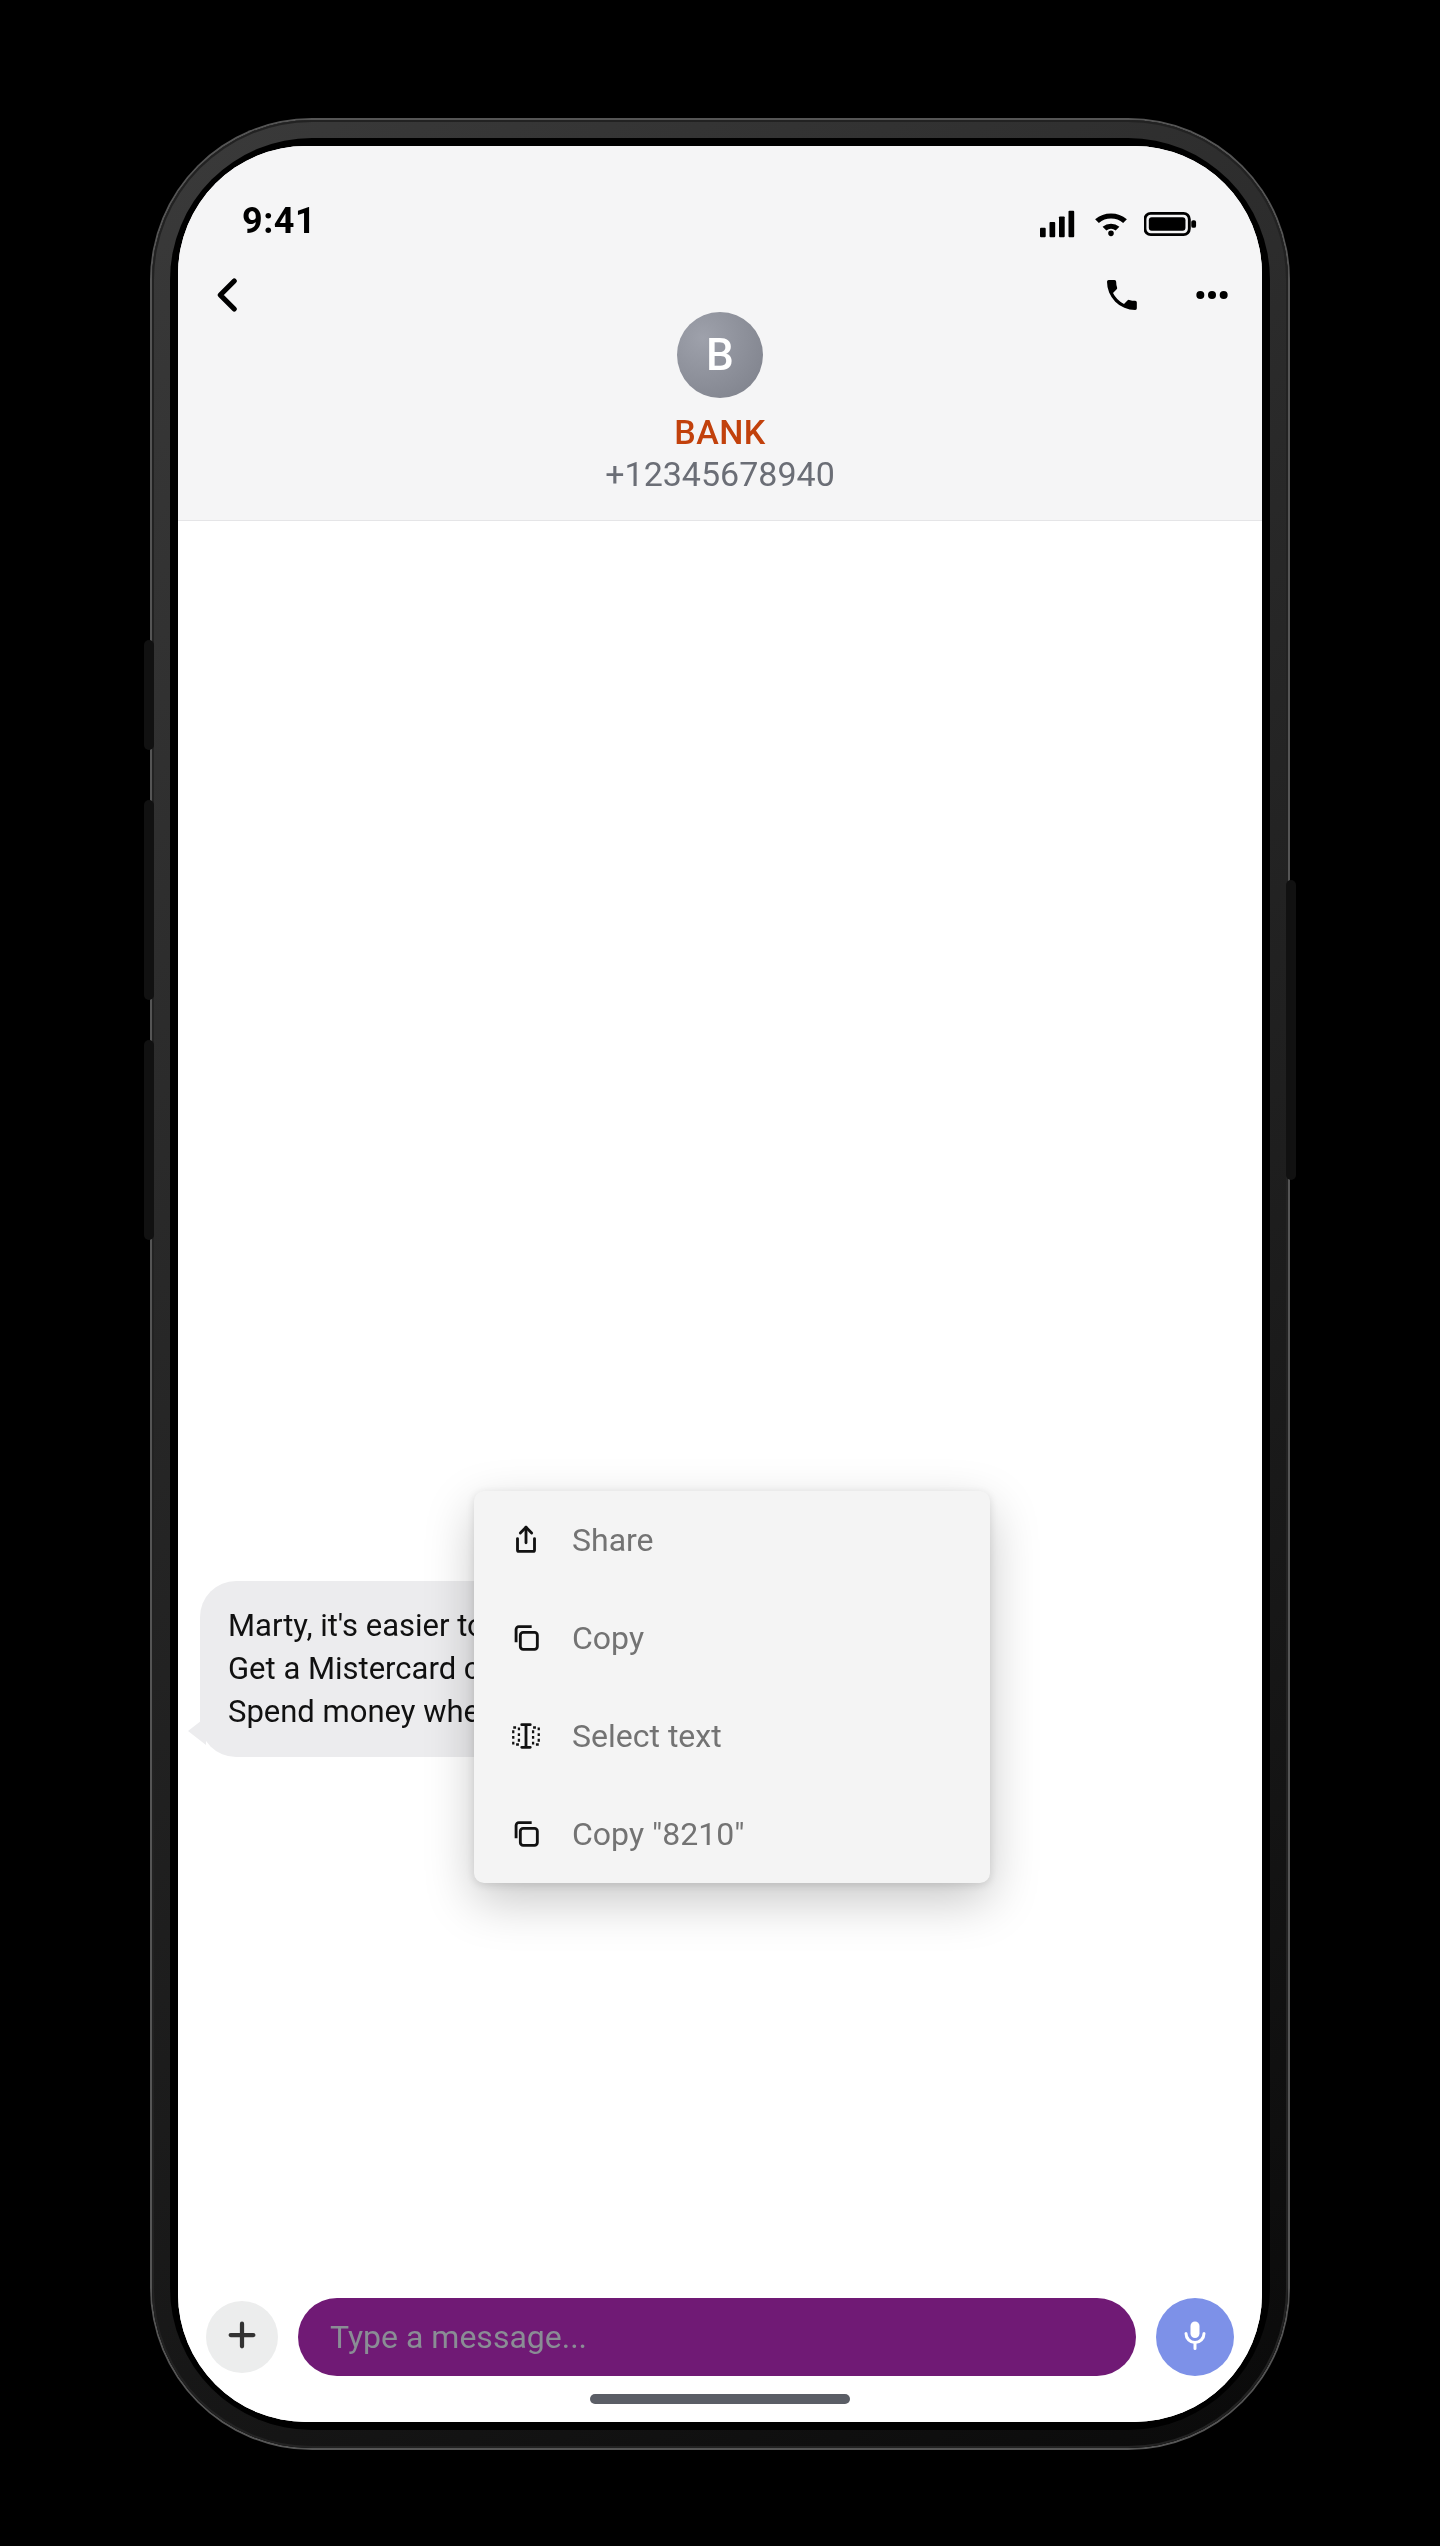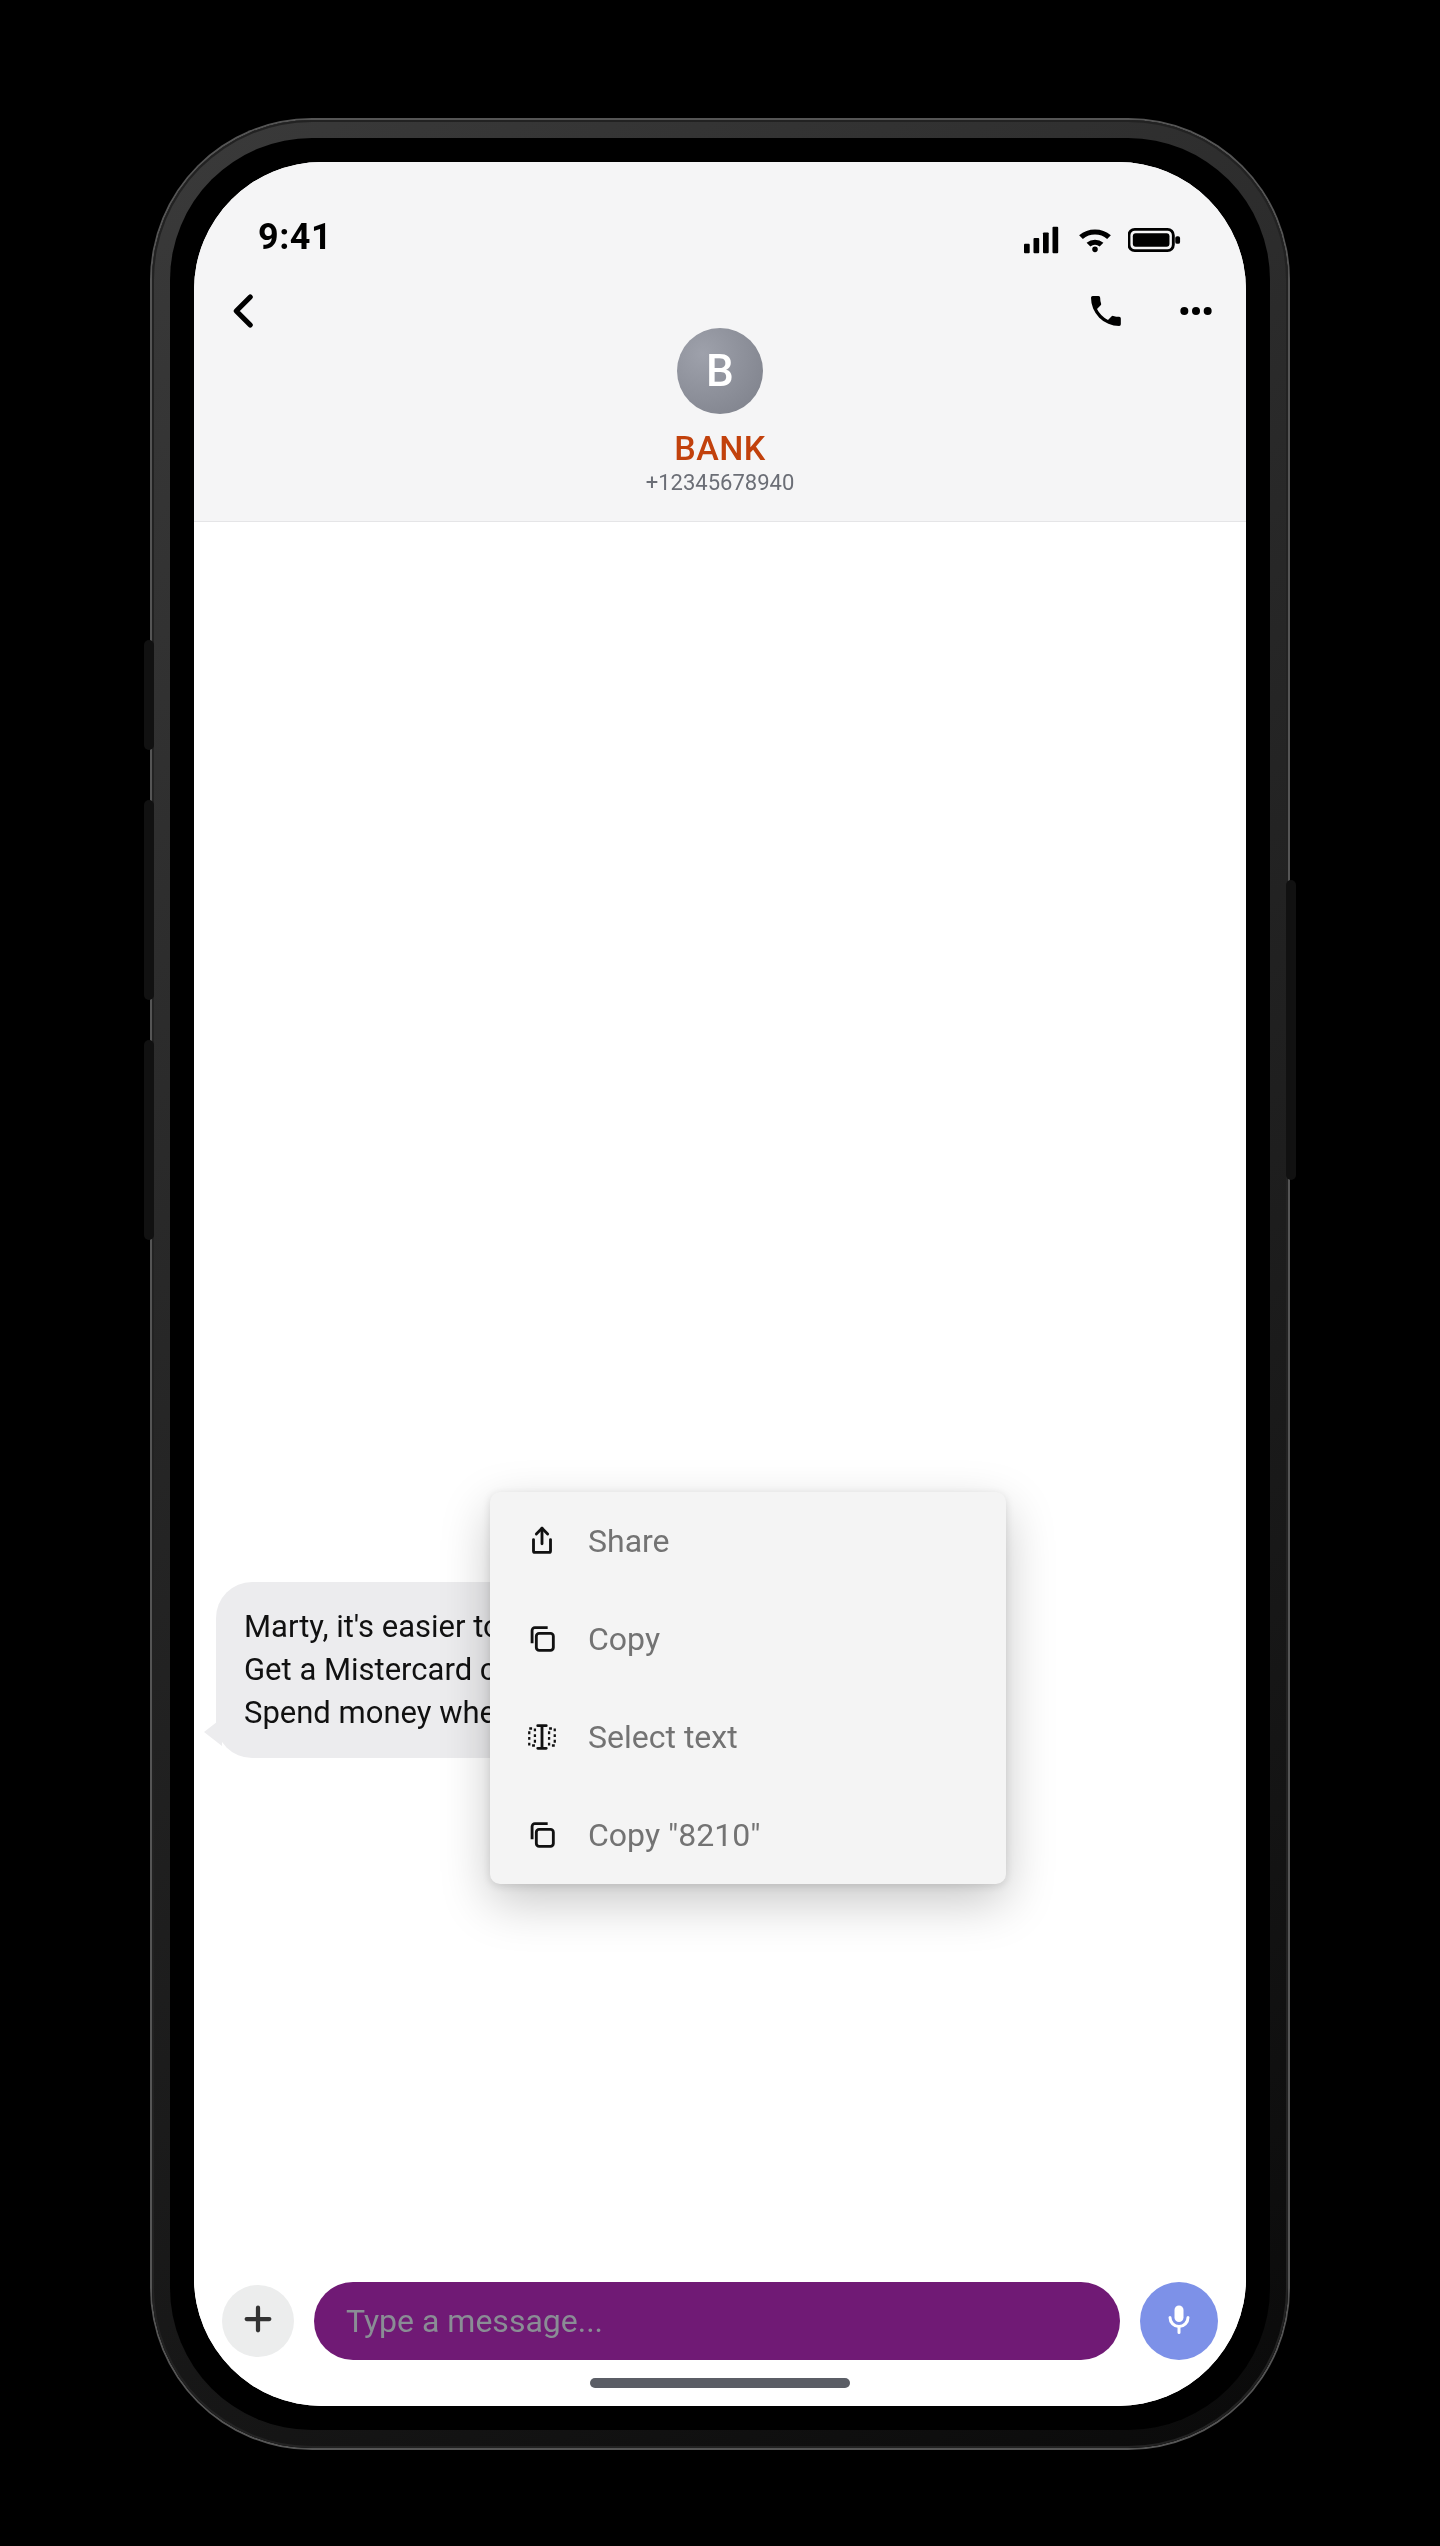--- a/index.html
+++ b/index.html
@@ -18,21 +18,21 @@
     width: 1136px; height: 2328px;
     border-radius: 160px;
     background: linear-gradient(145deg,#3a3a3a,#0a0a0a);
     box-shadow: 0 0 0 2px #555, inset 0 0 0 2px #222;
     padding: 18px;
   }
   .phone-inner {
     width: 100%; height: 100%;
     border-radius: 142px;
     background: #000;
-    padding: 24px;
+    padding: 8px;
   }
   .screen {
     position: relative;
     width: 100%; height: 100%;
     border-radius: 128px;
     background: #fff;
     overflow: hidden;
     display: flex;
     flex-direction: column;
   }
@@ -65,21 +65,21 @@
   .back-chevron svg { width:42px; height:42px; }
   .header-actions { display:flex; gap:50px; align-items:center; }
   .avatar {
     width:86px; height:86px; border-radius:50%;
     background: radial-gradient(circle at 30% 30%, #9ea1ab, #7c7f89);
     color:#fff; font-size:44px; font-weight:500;
     display:flex; align-items:center; justify-content:center;
     margin-top:-20px;
   }
   .contact-name { font-size:34px; font-weight:500; color:#c2410c; margin-top:14px; letter-spacing:0.5px; }
-  .contact-number { font-size:22px; color:#6b6e76; margin-top:2px; }
+  .contact-number { font-size:34px; color:#6b6e76; margin-top:2px; }
 
   
   .conversation {
     flex:1 1 auto;
     background:#fff;
     position:relative;
     padding: 0 22px;
   }
   .bubble {
     position:absolute;

